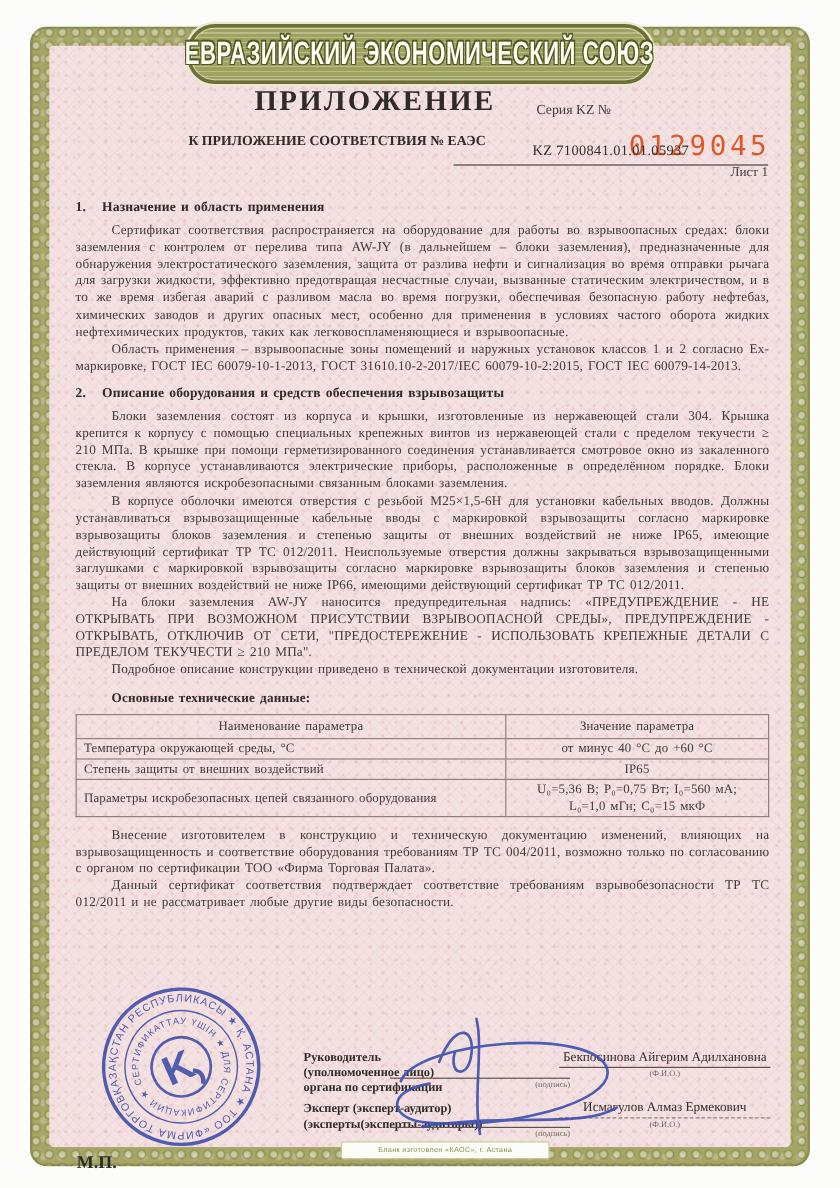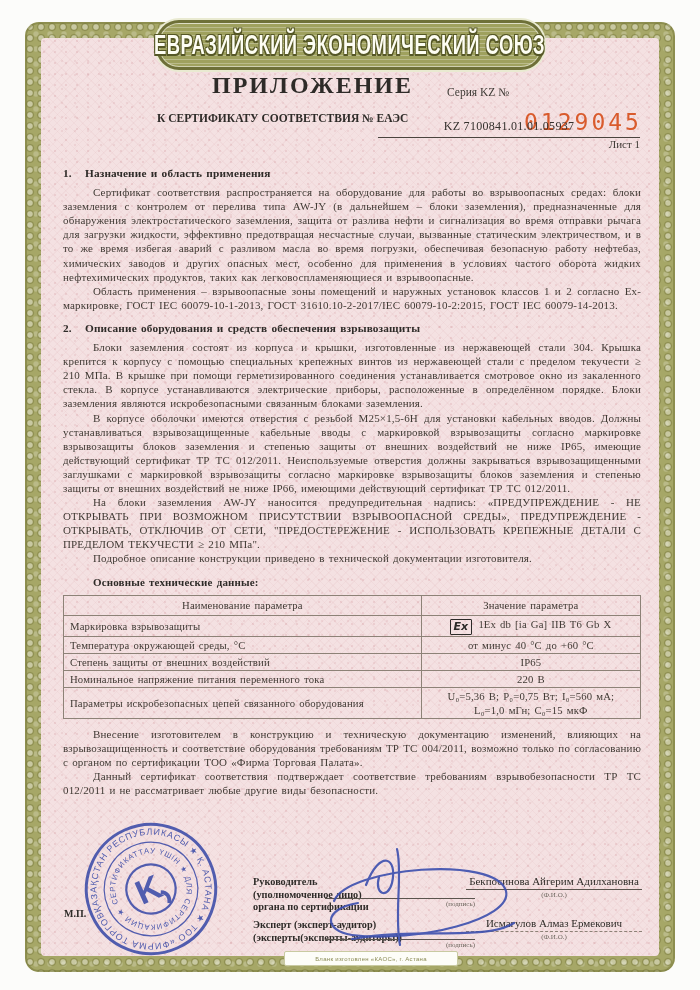--- a/index.html
+++ b/index.html
@@ -72,21 +72,21 @@
   table.params th, table.params td{border:1px solid #8d8277;padding:1px 6px;vertical-align:middle;}
   table.params th{font-weight:normal;text-align:center;height:17px;}
   table.params td.param{text-align:left;width:62%;}
   table.params td.val{text-align:center;white-space:pre-line;text-indent:0;}
   .ex-logo{
     display:inline-block;border:1.6px solid #2c2a28;border-radius:1px;
     font-family:"DejaVu Sans", sans-serif;font-weight:bold;font-style:italic;
     font-size:11px;line-height:13px;padding:0 3px 1px 2px;margin-right:6px;vertical-align:-2px;color:#2c2a28;
   }
   
-  .mp{position:absolute;left:64px;top:908px;font-weight:bold;font-size:10px;color:#2e2b28;}
+  .mp{position:absolute;left:64px;top:961px;font-weight:bold;font-size:15px;color:#2e2b28;}
   .role{position:absolute;font-weight:bold;font-size:10.3px;line-height:12.5px;color:#2e2b28;}
   .role1{left:253px;top:876px;width:170px;}
   .role2{left:253px;top:919px;width:190px;}
   .sigline{position:absolute;width:150px;text-align:right;}
   .sigline .line{height:20px;border-bottom:1px solid #5a544d;}
   .sigline .cap{font-size:7px;color:#6e675f;padding-top:1px;}
   .sigline1{left:325px;top:878px;}
   .sigline2{left:325px;top:919px;}
   .namebox{position:absolute;width:176px;text-align:center;}
   .namebox .nm{font-size:11px;color:#2f2c28;padding-bottom:2px;border-bottom:1px solid #5a544d;white-space:nowrap;}
@@ -111,21 +111,21 @@
 <div class="frame"></div>
 <div class="sheet"></div>
 
 <div class="badge">
   <span>ЕВРАЗИЙСКИЙ ЭКОНОМИЧЕСКИЙ СОЮЗ</span>
 </div>
 
 <div class="doc-title">ПРИЛОЖЕНИЕ</div>
 <div class="series-label">Серия KZ №</div>
 <div class="series-number">0129045</div>
-<div class="cert-line-label">К СЕРТИФИКАТУ СООТВЕТСТВИЯ № ЕАЭС</div>
+<div class="cert-line-label">К ПРИЛОЖЕНИЕ СООТВЕТСТВИЯ № ЕАЭС</div>
 <div class="cert-number-wrap">
   <span>KZ 7100841.01.01.05937</span>
 </div>
 <div class="sheet-no">Лист 1</div>
 
 <div class="content">
   <div class="sec-head">
     <span class="num">1.</span>
     <span>Назначение и область применения</span>
   </div>
@@ -144,34 +144,26 @@
   <div class="tbl-title">Основные технические данные:</div>
   <table class="params">
     <thead>
       <tr>
         <th>Наименование параметра</th>
         <th>Значение параметра</th>
       </tr>
     </thead>
     <tbody>
       <tr>
-        <td class="param">Маркировка взрывозащиты</td>
-        <td class="val"><span class="ex-logo">Ex</span><span>1Ex db [ia Ga] IIB T6 Gb X</span></td>
-      </tr>
-      <tr>
         <td class="param">Температура окружающей среды, °С</td>
         <td class="val">от минус 40 °С до +60 °С</td>
       </tr>
       <tr>
         <td class="param">Степень защиты от внешних воздействий</td>
         <td class="val">IP65</td>
-      </tr>
-      <tr>
-        <td class="param">Номинальное напряжение питания переменного тока</td>
-        <td class="val">220 В</td>
       </tr>
       <tr>
         <td class="param">Параметры искробезопасных цепей связанного оборудования</td>
         <td class="val">U₀=5,36 В; P₀=0,75 Вт; I₀=560 мА;
 L₀=1,0 мГн; C₀=15 мкФ</td>
       </tr>
     </tbody>
   </table>
 
   <p>Внесение изготовителем в конструкцию и техническую документацию изменений, влияющих на взрывозащищенность и соответствие оборудования требованиям ТР ТС 004/2011, возможно только по согласованию с органом по сертификации ТОО «Фирма Торговая Палата».</p>

